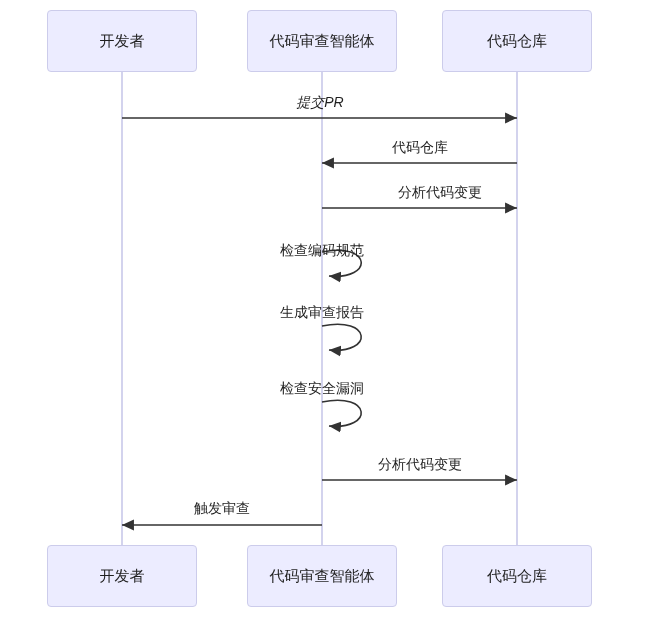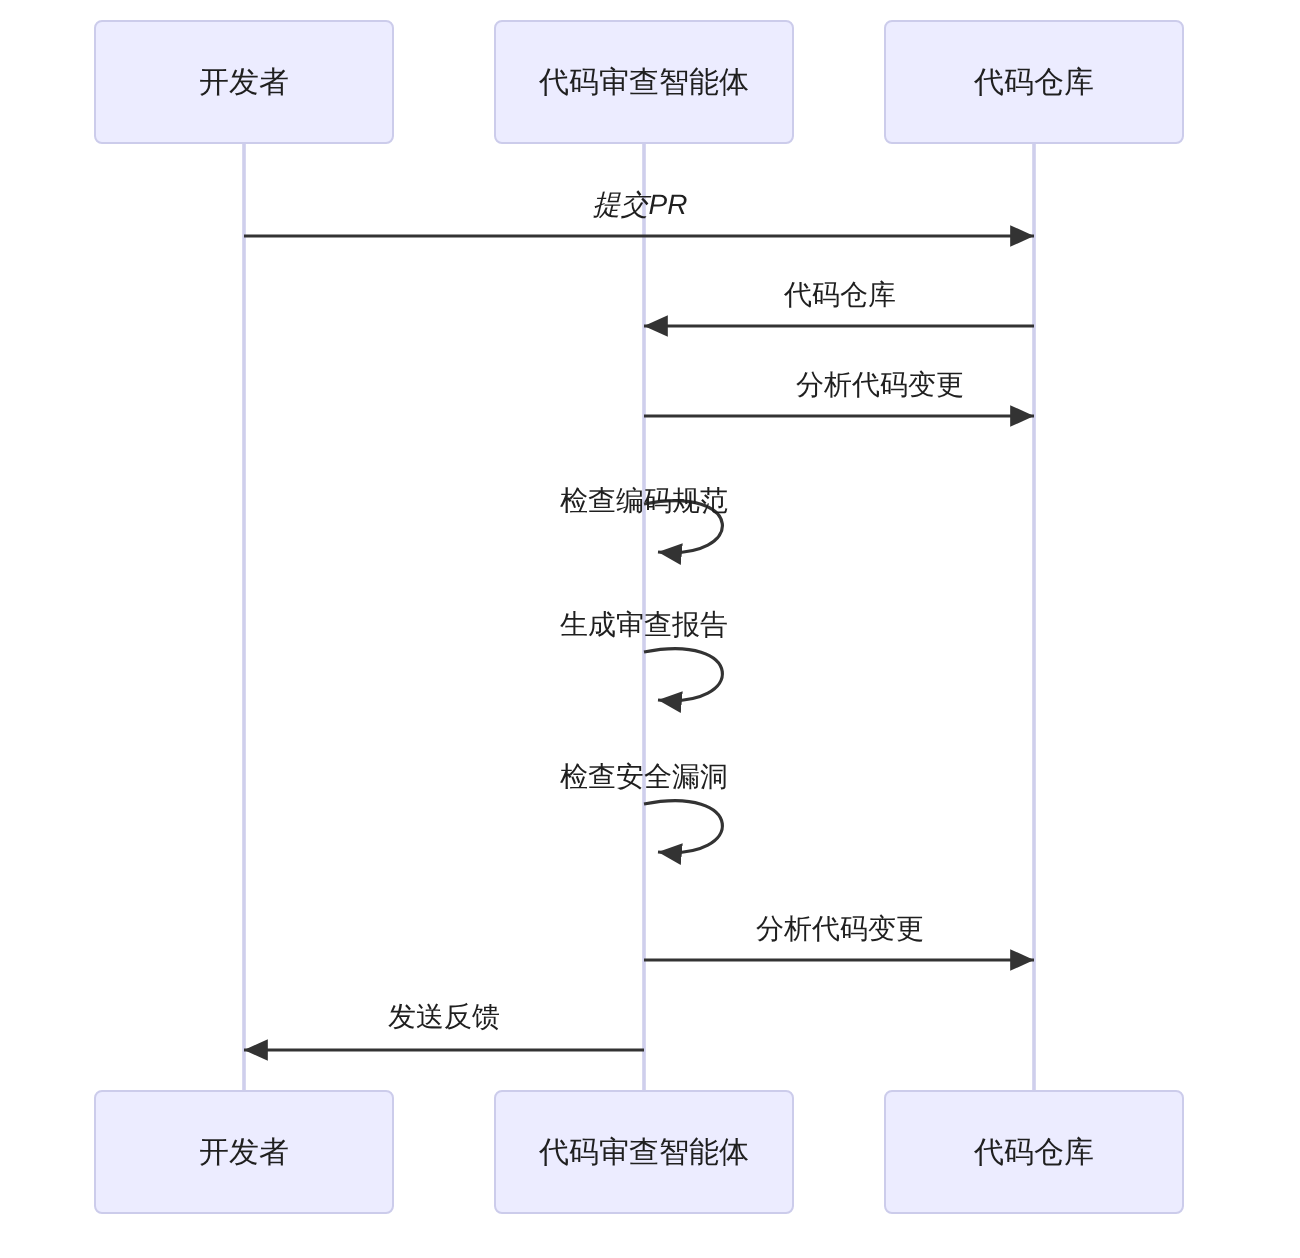--- a/index.html
+++ b/index.html
@@ -86,15 +86,15 @@
     <span>代码仓库</span>
   </div>
 
   <div class="msg-label" style="left:320px; top:94px;font-style:italic;">提交PR</div>
   <div class="msg-label" style="left:420px; top:139px;">代码仓库</div>
   <div class="msg-label" style="left:440px; top:184px;">分析代码变更</div>
   <div class="msg-label" style="left:322px; top:230px;margin-top:12px;">检查编码规范</div>
   <div class="msg-label" style="left:322px; top:304px;">生成审查报告</div>
   <div class="msg-label" style="left:322px; top:380px;">检查安全漏洞</div>
   <div class="msg-label" style="left:420px; top:456px;">分析代码变更</div>
-  <div class="msg-label" style="left:222px; top:500px;">发送反馈</div>
+  <div class="msg-label" style="left:222px; top:500px;">触发审查</div>
 
 </div>
 
 </body></html>

